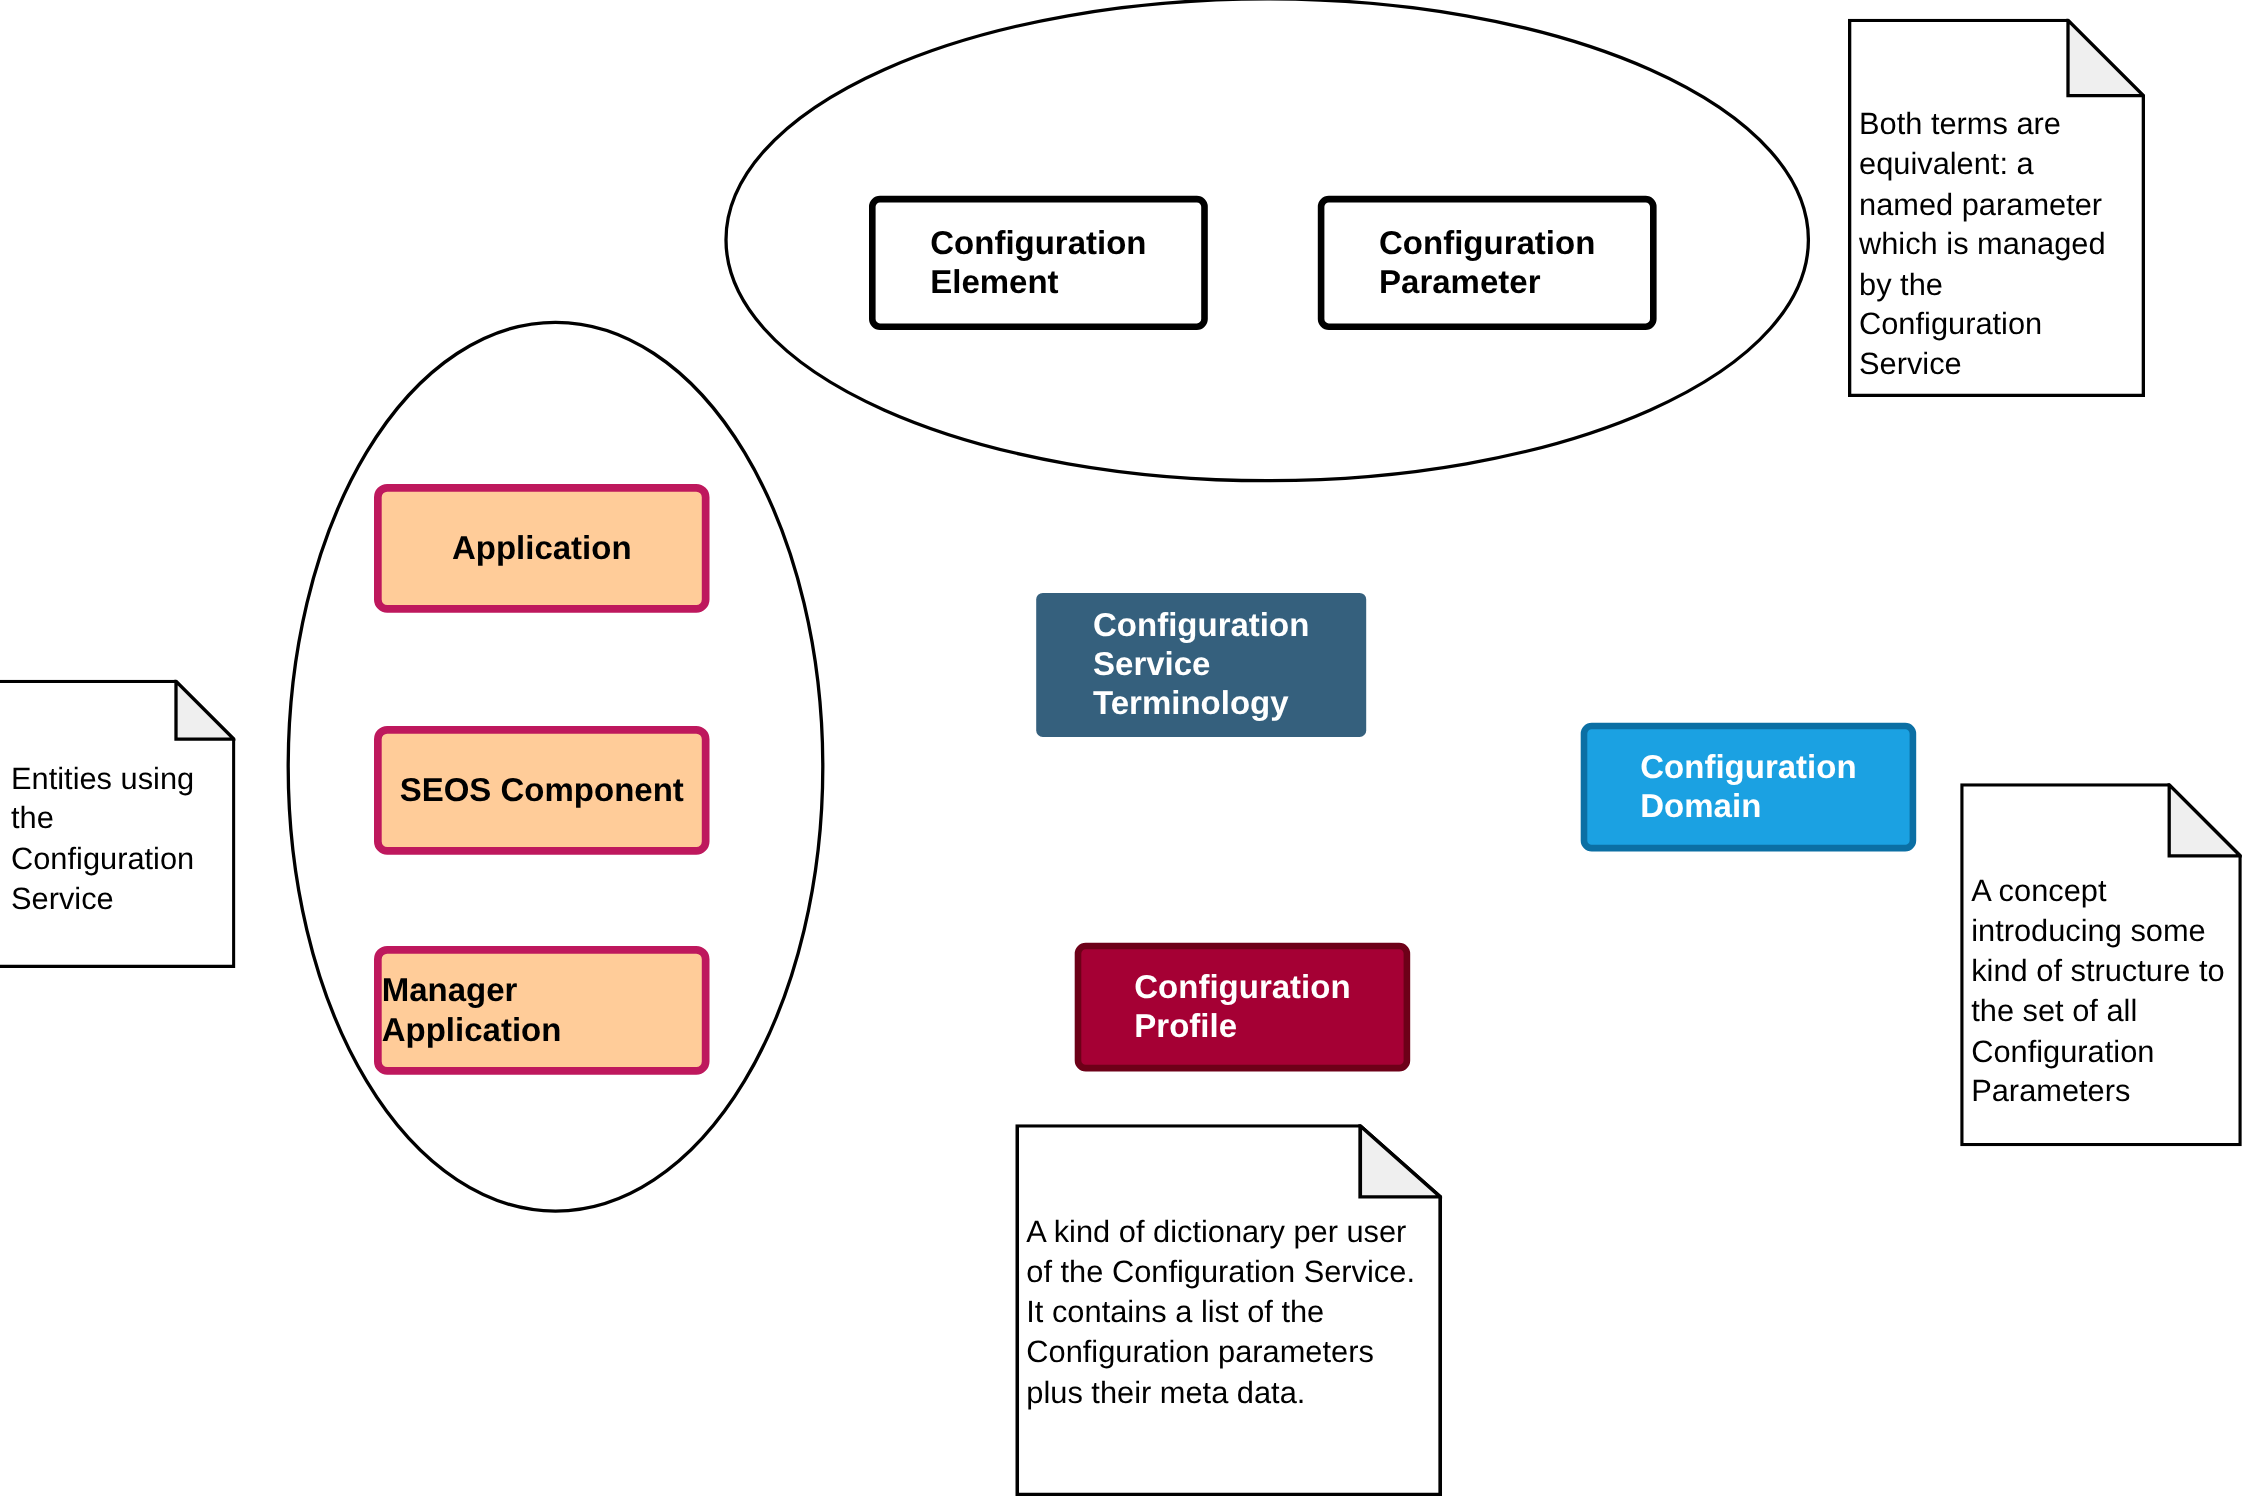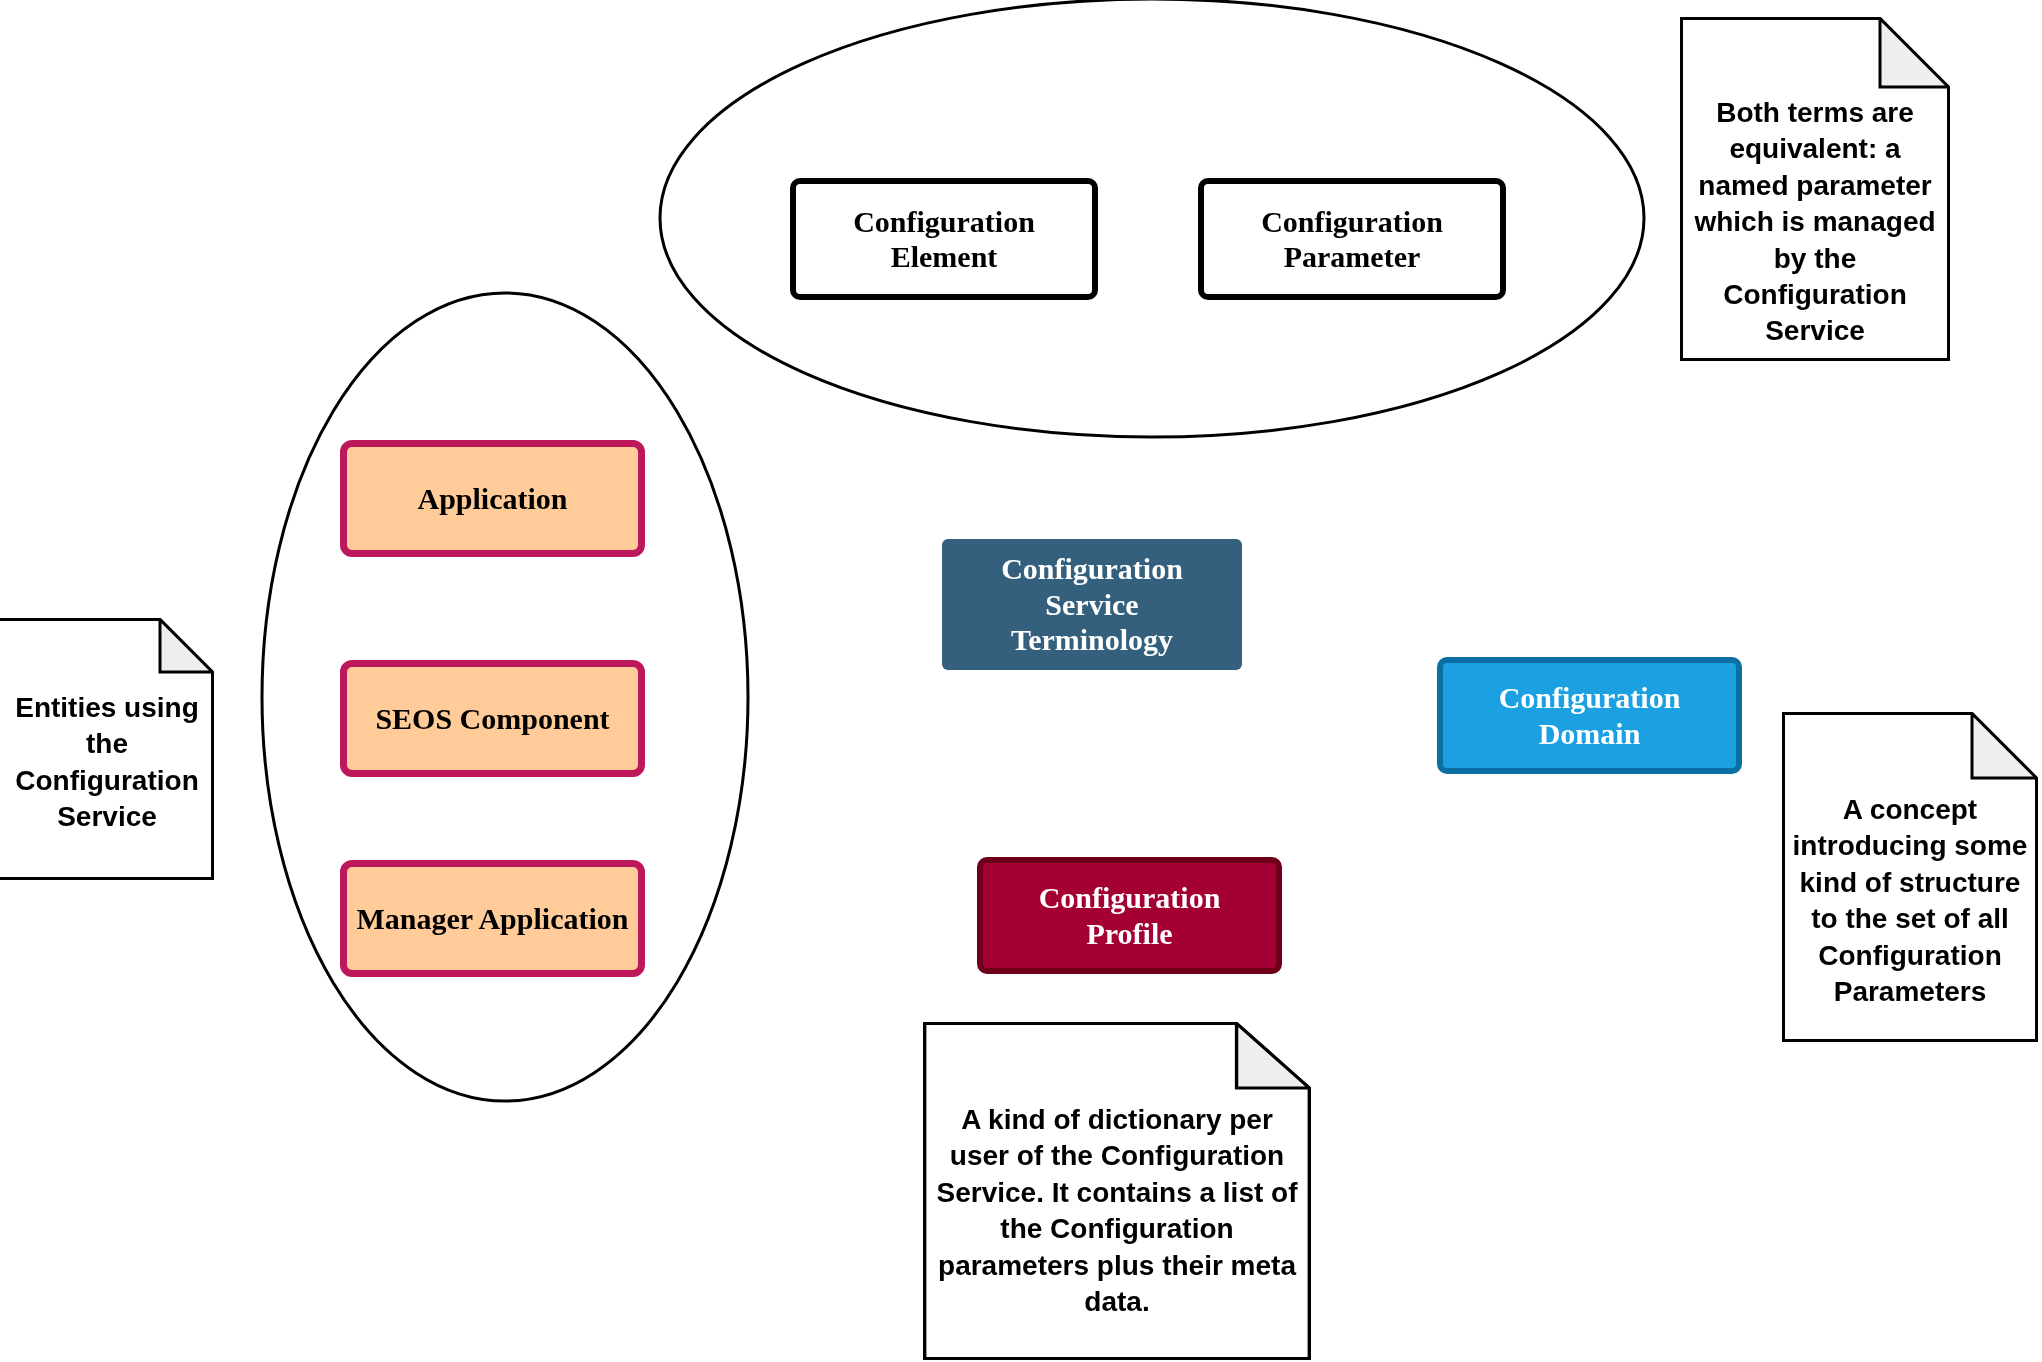--- a/index.html
+++ b/index.html
@@ -26,25 +26,24 @@
     pointer-events: none;
   }
 
   
   .node {
     position: absolute;
     box-sizing: border-box;
     display: flex;
     align-items: center;
     justify-content: center;
-    text-align: center;
+    text-align: left;
     font-weight: bold;
     line-height: 1.18;
     white-space: pre-line;
-    font-family: Liberation Serif, serif;
   }
 
   
   .node.outline {
     background: #ffffff;
     border: 6px solid #000000;
     border-radius: 10px;
     color: #000000;
     font-size: 30px;
   }
@@ -94,25 +93,25 @@
     position: absolute;
     left: 0;
     top: 0;
     width: 100%;
     height: 100%;
   }
   .note .note-text {
     position: absolute;
     left: 0;
     right: 0;
-    text-align: center;
+    text-align: left;
     font-size: 28px;
     line-height: 1.3;
     color: #000000;
-    font-weight: bold;
+    font-weight: normal;
     white-space: pre-line;
     padding: 0 10px;
     box-sizing: border-box;
   }
 </style>
 </head>
 <body>
 
 <div id="canvas">
 

